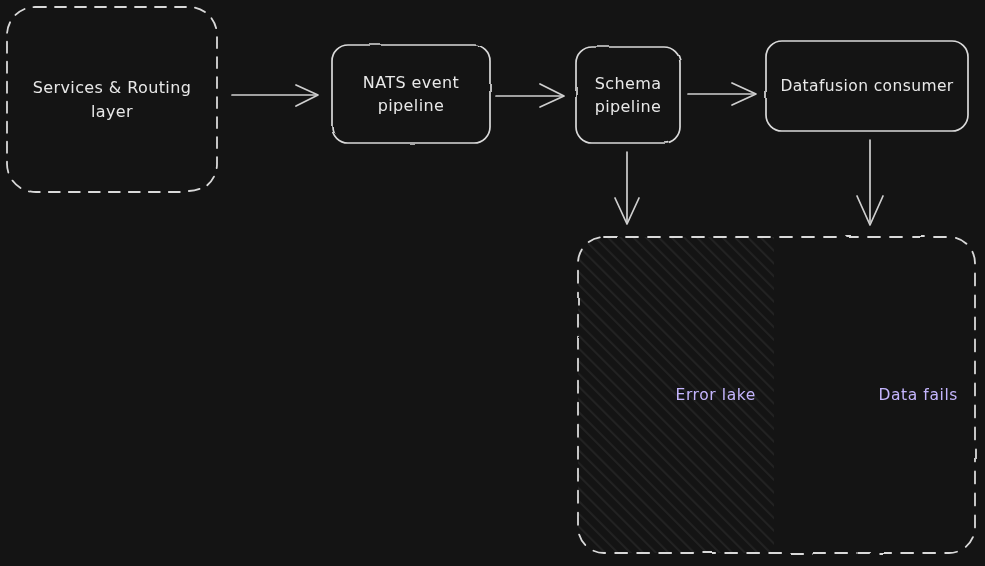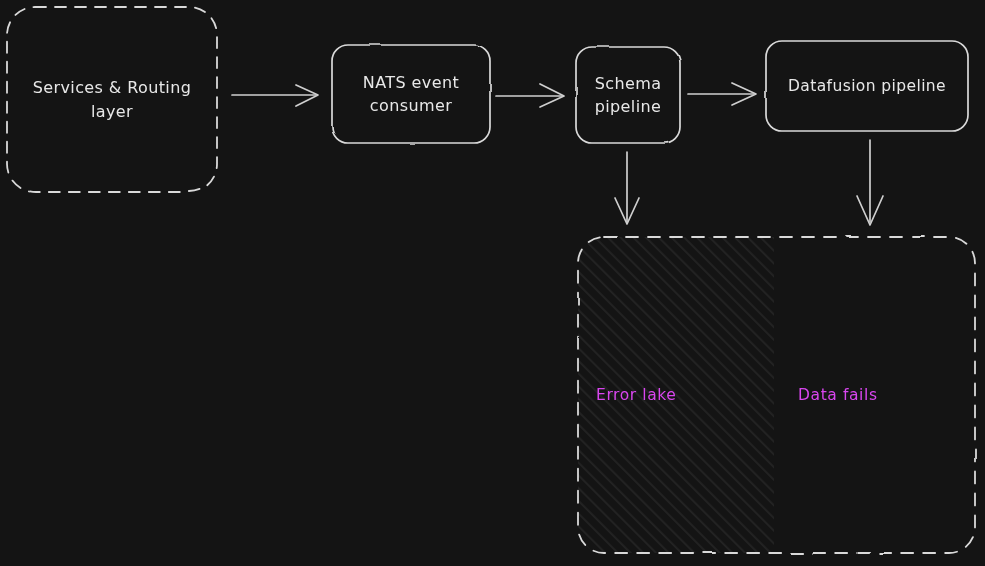--- a/index.html
+++ b/index.html
@@ -42,24 +42,24 @@
     position: absolute;
     color: #e0e0e0;
     font-family: "DejaVu Sans", sans-serif;
     font-size: 15.5px;
     letter-spacing: 0.5px;
     text-align: center;
     white-space: nowrap;
   }
   .lake-label {
     position: absolute;
-    color: #d946ef;
+    color: #c4b5fd;
     font-size: 15.5px;
     letter-spacing: 0.6px;
-    text-align: left;
+    text-align: right;
     white-space: nowrap;
   }
   .hit {
     position: absolute;
     background: transparent;
   }
 </style>
 </head>
 <body style="background: rgb(20, 20, 20);">
 
@@ -128,26 +128,26 @@
         <path d="M870 140 L870 222"></path>
         <path d="M857 196 L870 225 L883 196"></path>
       </g>
     </g>
   </svg>
 
   <div class="node-label" style="left:7px; top:7px; width:210px; height:185px;">Services &amp; Routing
 layer</div>
 
   <div class="node-label" style="left:332px; top:45px; width:158px; height:98px;">NATS event
-consumer</div>
+pipeline</div>
 
   <div class="node-label" style="left:576px; top:47px; width:104px; height:96px;">Schema
 pipeline</div>
 
-  <div class="node-label" style="left:766px; top:41px; width:202px; height:90px; font-size:15.5px;">Datafusion pipeline</div>
+  <div class="node-label" style="left:766px; top:41px; width:202px; height:90px; font-size:15.5px;">Datafusion consumer</div>
 
 
   <div class="lake-label" style="left:596px; top:386px; width:160px;">Error lake</div>
 
   <div class="lake-label" style="left:798px; top:386px; width:160px;">Data fails</div>
 
   <div class="hit" style="left:578px; top:237px; width:196px; height:316px;"></div>
   <div class="hit" style="left:774px; top:237px; width:201px; height:316px;"></div>
 
 </div>

